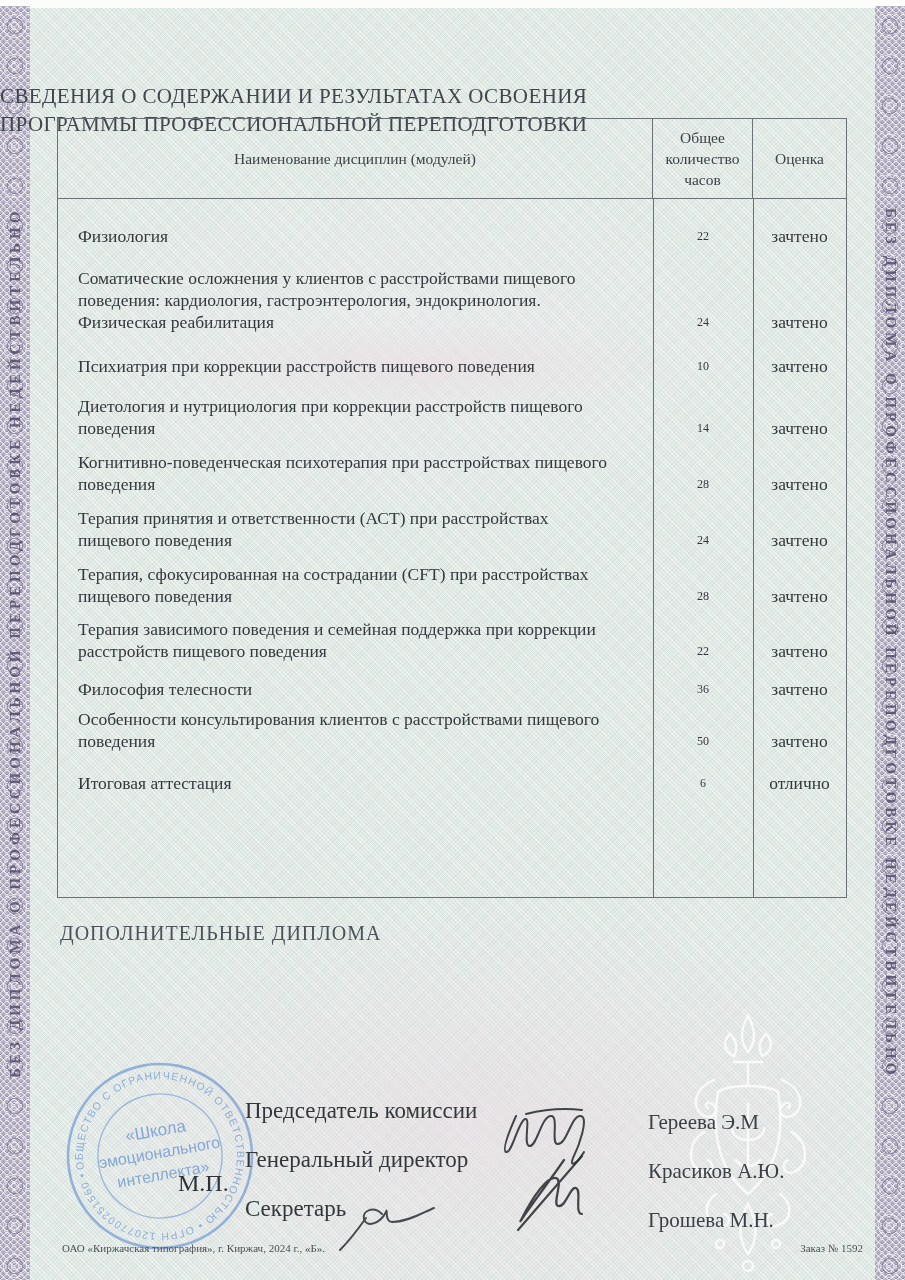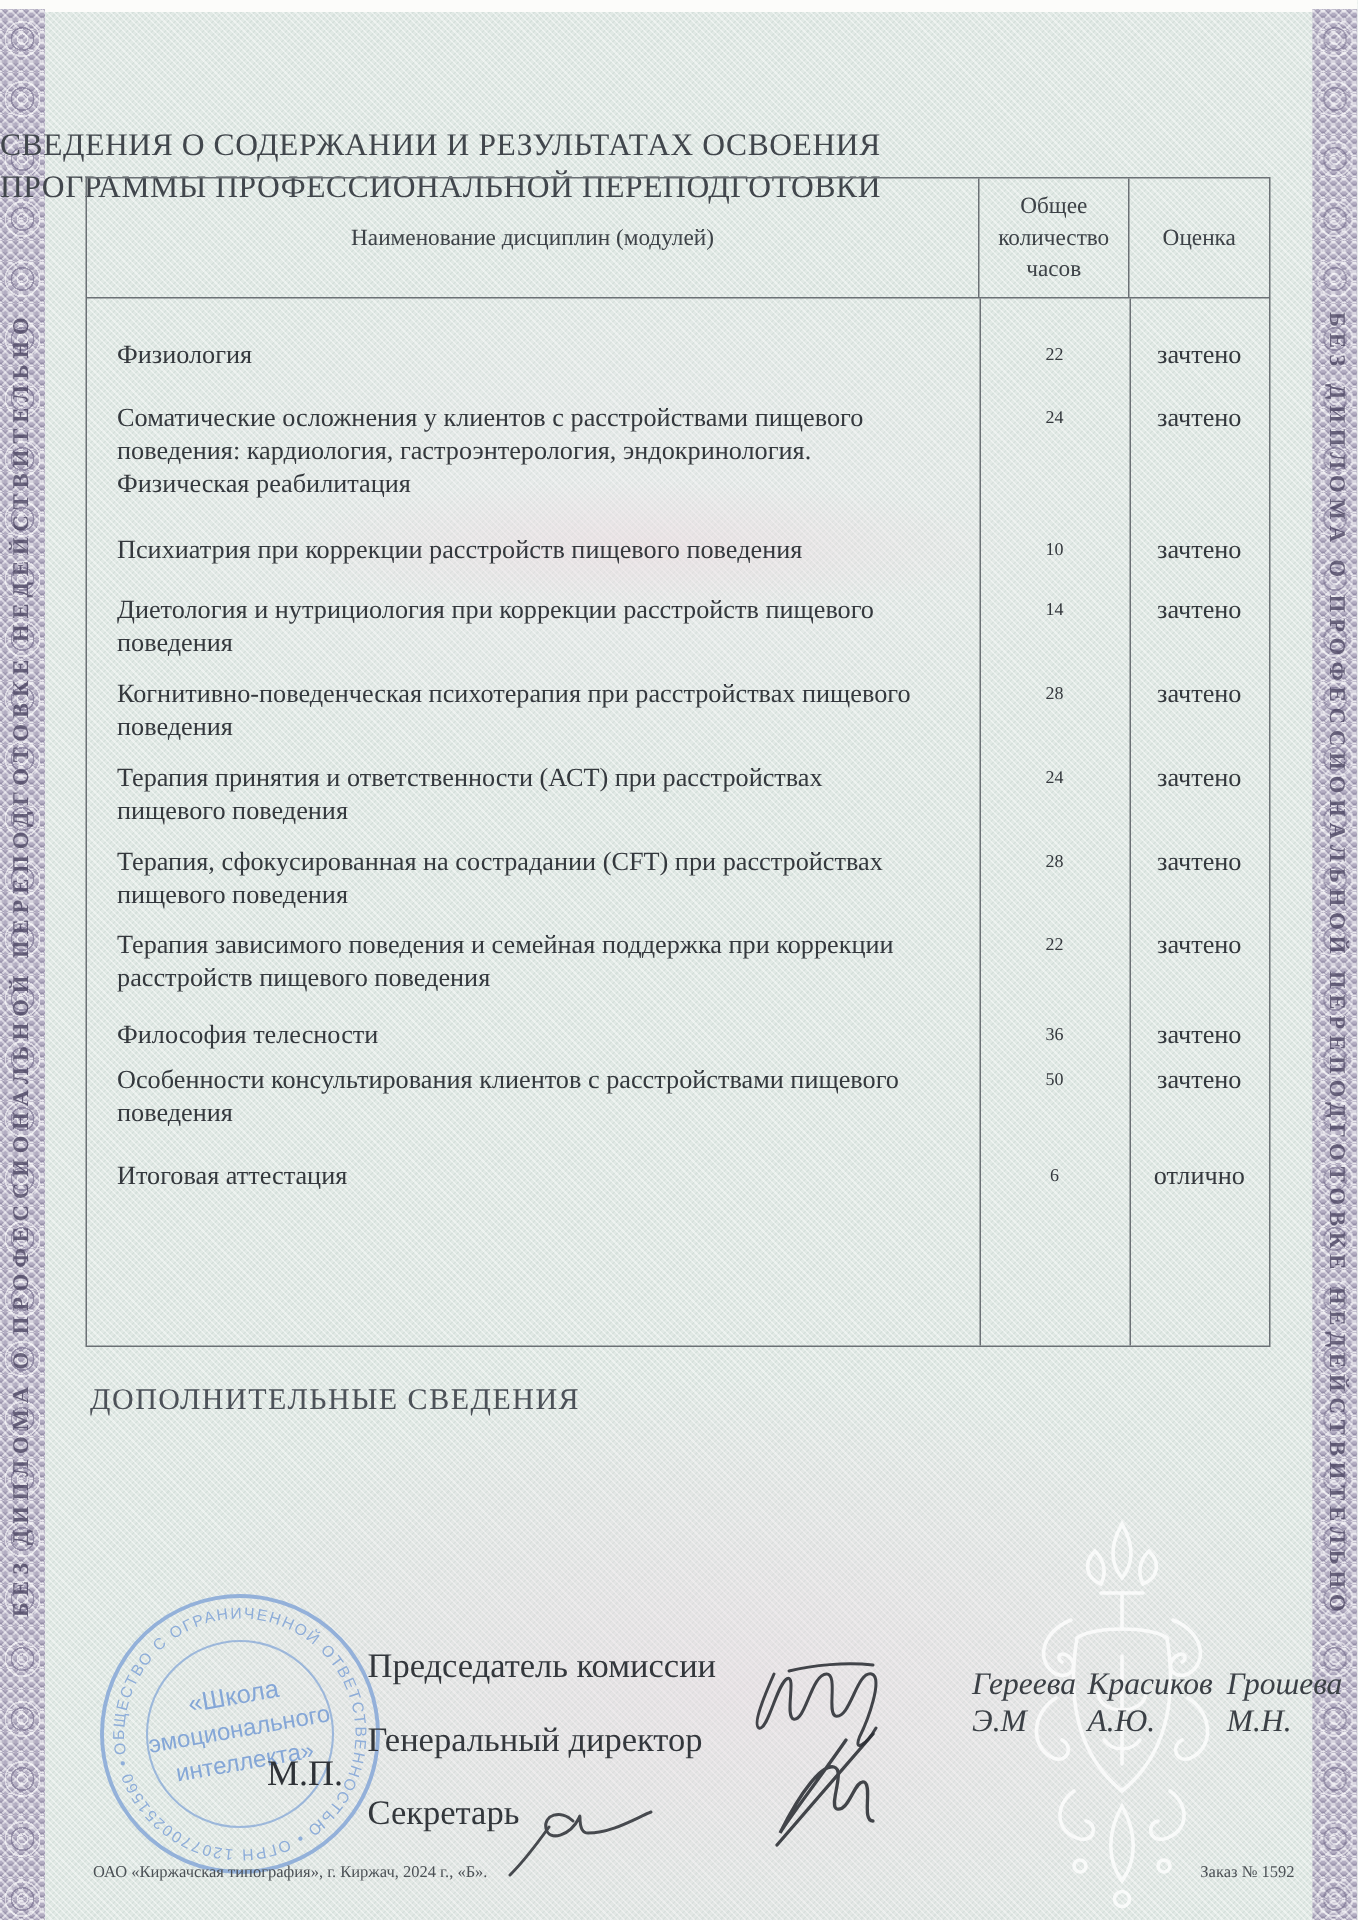--- a/index.html
+++ b/index.html
@@ -43,35 +43,35 @@
     border:1px solid #6b7075;box-sizing:border-box;font-size:17.5px;}
   .thead{display:flex;height:80px;border-bottom:1px solid #6b7075;box-sizing:border-box;
     font-size:15.5px;color:#3d4247;}
   .th{display:flex;align-items:center;justify-content:center;text-align:center;box-sizing:border-box;}
   .th-name{width:595px;border-right:1px solid #6b7075;}
   .th-hours{width:100px;border-right:1px solid #6b7075;padding:0 8px;line-height:21px;}
   .th-grade{flex:1;}
   .tbody{position:relative;padding-top:26px;height:672px;}
   .vline{position:absolute;top:80px;bottom:0;width:1px;background:#6b7075;}
   .vl1{left:595px;} .vl2{left:695px;}
-  .t-row{display:flex;align-items:flex-start;line-height:22px;}
+  .t-row{display:flex;align-items:flex-end;line-height:22px;}
   .c-name{width:595px;box-sizing:border-box;padding-left:20px;padding-right:38px;}
   .c-hours{width:100px;text-align:center;font-size:12px;}
   .c-grade{flex:1;text-align:center;}
   .g20{margin-bottom:20px}.g22{margin-bottom:22px}.g18{margin-bottom:18px}
   .g12{margin-bottom:12px}.g11{margin-bottom:11px}.g6{margin-bottom:16px}
   .g8{margin-bottom:8px}.g10{margin-bottom:20px}
   .bleed{position:absolute;left:180px;top:320px;width:500px;height:90px;
     background:radial-gradient(ellipse at center, rgba(236,218,223,.5), rgba(236,218,223,0) 70%);}
   .addinfo{position:absolute;left:60px;top:922px;font-size:20px;letter-spacing:1px;color:#4c5158;}
   .stamp{position:absolute;left:62px;top:1058px;width:196px;height:196px;transform:rotate(-10deg);opacity:.9;}
   .mp{position:absolute;left:178px;top:1170px;font-size:24px;color:#2e3237;}
   .roles{position:absolute;left:245px;top:1098px;display:flex;flex-direction:column;font-size:23px;color:#33373c;}
   .roles div{height:49px;}
-  .names{position:absolute;left:648px;top:1110px;display:flex;flex-direction:row;font-size:21px;color:#3b4046;font-style:italic;}
+  .names{position:absolute;left:648px;top:1110px;display:flex;flex-direction:column;font-size:21px;color:#3b4046;}
   .names div{height:49px;}
   .sigs{position:absolute;left:320px;top:1056px;width:300px;height:210px;}
   .ornament{position:absolute;left:668px;top:1008px;width:160px;height:268px;opacity:.85;}
   .footer-left{position:absolute;left:62px;bottom:26px;font-size:11px;color:#4b5055;}
   .footer-right{position:absolute;right:42px;bottom:26px;font-size:11px;color:#4b5055;}
 </style>
 </head>
 <body>
 
 <div class="page">
@@ -151,21 +151,21 @@
         <div class="c-grade">зачтено</div>
       </div>
       <div class="t-row">
         <div class="c-name">Итоговая аттестация</div>
         <div class="c-hours">6</div>
         <div class="c-grade">отлично</div>
       </div>
     </div>
   </div>
 
-  <div class="addinfo">ДОПОЛНИТЕЛЬНЫЕ СВЕДЕНИЯ</div>
+  <div class="addinfo">ДОПОЛНИТЕЛЬНЫЕ ДИПЛОМА</div>
 
   <svg class="stamp" viewBox="0 0 196 196">
     <circle cx="98" cy="98" r="92" fill="none" stroke="#7ba0d6" stroke-width="2.6" opacity=".85"></circle>
     <circle cx="98" cy="98" r="62" fill="none" stroke="#7ba0d6" stroke-width="1.4" opacity=".75"></circle>
     <defs>
       <path id="ringpath" d="M 21 98 A 77 77 0 1 1 175 98 A 77 77 0 1 1 21 98"></path>
     </defs>
     <text font-size="10.5" letter-spacing="1.2" fill="#7ba0d6" font-family="Liberation Sans, sans-serif" opacity=".9">
       <textPath href="#ringpath">ОБЩЕСТВО С ОГРАНИЧЕННОЙ ОТВЕТСТВЕННОСТЬЮ • ОГРН 1207700251560 • МОСКВА •</textPath>
     </text>

